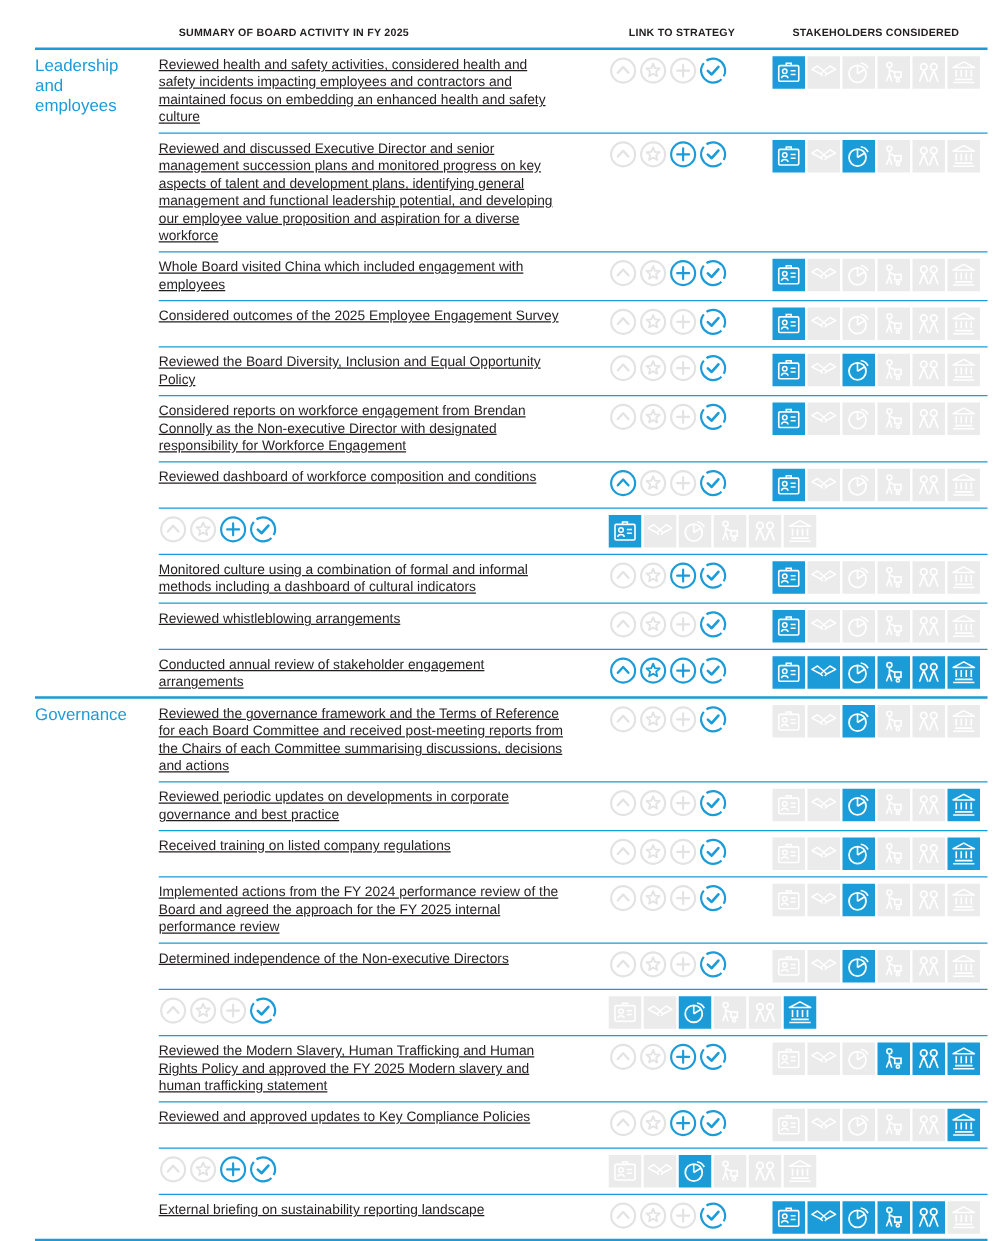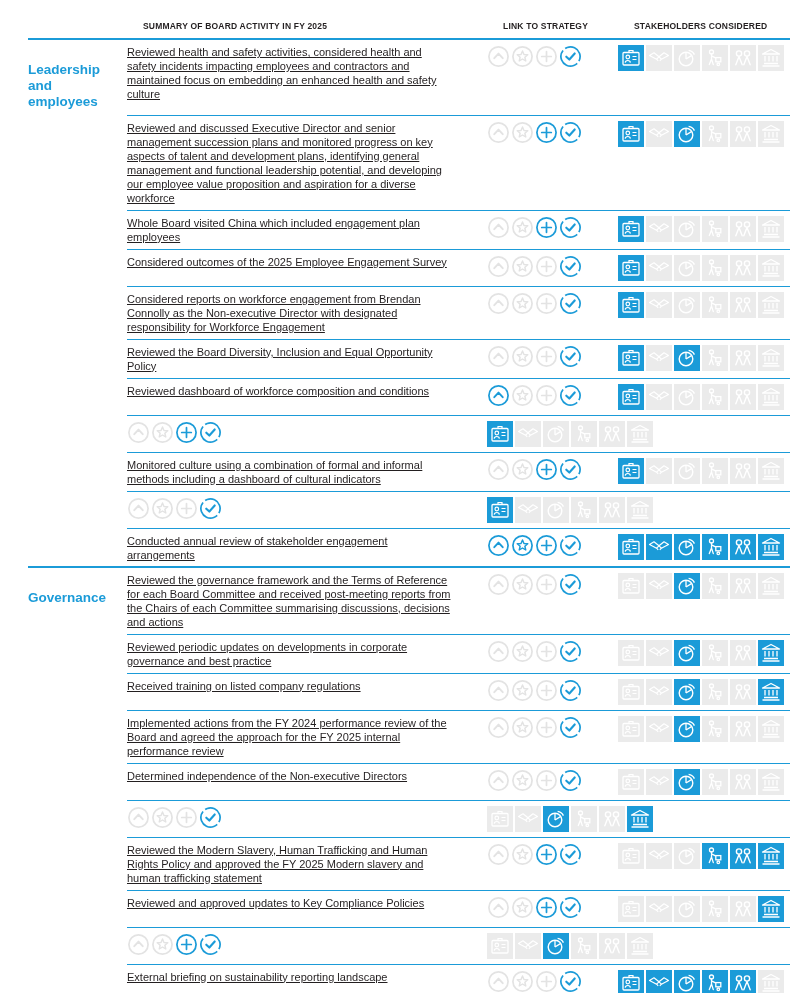--- a/index.html
+++ b/index.html
@@ -13,22 +13,22 @@
   .th{font-size:8.5px;font-weight:bold;letter-spacing:.2px;color:#231f20;padding-left:16px;}
   .section{}
   .row{position:relative;padding:4px 0 6px;}
   .row::after{
     content:"";position:absolute;left:99px;right:0;bottom:0;height:1px;
     background:var(--accent);
   }
   .row.section-end::after{left:0;height:2px;}
   .cell{min-height:1px;}
   .section-title{
-    font-size:13.5px;font-weight:bold;color:var(--accent);
-    line-height:1.18;padding-right:14px;margin-top:18px;
+    font-size:13.5px;font-weight:normal;color:var(--accent);
+    line-height:1.18;padding-right:14px;margin-top:1px;
   }
   .activity p{margin:1px 0 0 0;font-size:11px;line-height:14px;max-width:324px;text-decoration:underline;}
   .strategy{display:flex;gap:1px;align-items:flex-start;padding-top:1px;}
   .circle{color:var(--circle-gray);display:block;}
   .circle.active{color:var(--accent);}
   .circle svg{width:23px;height:23px;display:block;}
   .stakeholders{display:flex;gap:2px;align-items:flex-start;padding-top:1px;}
   .sq{
     width:26px;height:26px;background:var(--square-gray);color:#fff;
     display:flex;align-items:center;justify-content:center;flex:none;
@@ -226,21 +226,21 @@
             <div class="sq">
               <svg viewBox="0 0 26 26">
                 <use href="#s-bank"></use>
               </svg>
             </div>
           </div>
         </div>
         <div class="grid row">
           <div class="cell"></div>
           <div class="cell activity">
-            <p>Whole Board visited China which included engagement plan employees</p>
+            <p>Whole Board visited China which included engagement with employees</p>
           </div>
           <div class="cell strategy">
             <div class="circle">
               <svg viewBox="0 0 24 24">
                 <circle cx="12" cy="12" r="10" fill="none" stroke="currentColor" stroke-width="1.8"></circle>
                 <use href="#g-chevron"></use>
               </svg>
             </div>
             <div class="circle">
               <svg viewBox="0 0 24 24">
@@ -354,20 +354,84 @@
             <div class="sq">
               <svg viewBox="0 0 26 26">
                 <use href="#s-bank"></use>
               </svg>
             </div>
           </div>
         </div>
         <div class="grid row">
           <div class="cell"></div>
           <div class="cell activity">
+            <p>Reviewed the Board Diversity, Inclusion and Equal Opportunity Policy</p>
+          </div>
+          <div class="cell strategy">
+            <div class="circle">
+              <svg viewBox="0 0 24 24">
+                <circle cx="12" cy="12" r="10" fill="none" stroke="currentColor" stroke-width="1.8"></circle>
+                <use href="#g-chevron"></use>
+              </svg>
+            </div>
+            <div class="circle">
+              <svg viewBox="0 0 24 24">
+                <circle cx="12" cy="12" r="10" fill="none" stroke="currentColor" stroke-width="1.8"></circle>
+                <use href="#g-star"></use>
+              </svg>
+            </div>
+            <div class="circle">
+              <svg viewBox="0 0 24 24">
+                <circle cx="12" cy="12" r="10" fill="none" stroke="currentColor" stroke-width="1.8"></circle>
+                <use href="#g-plus"></use>
+              </svg>
+            </div>
+            <div class="circle active">
+              <svg viewBox="0 0 24 24">
+                <circle cx="12" cy="12" r="10" fill="none" stroke="currentColor" stroke-width="1.8" stroke-dasharray="24 3 30 3" transform="rotate(-110 12 12)"></circle>
+                <use href="#g-check"></use>
+              </svg>
+            </div>
+          </div>
+          <div class="cell stakeholders">
+            <div class="sq active">
+              <svg viewBox="0 0 26 26">
+                <use href="#s-badge"></use>
+              </svg>
+            </div>
+            <div class="sq">
+              <svg viewBox="0 0 26 26">
+                <use href="#s-handshake"></use>
+              </svg>
+            </div>
+            <div class="sq active">
+              <svg viewBox="0 0 26 26">
+                <use href="#s-pie"></use>
+              </svg>
+            </div>
+            <div class="sq">
+              <svg viewBox="0 0 26 26">
+                <use href="#s-cart"></use>
+              </svg>
+            </div>
+            <div class="sq">
+              <svg viewBox="0 0 26 26">
+                <use href="#s-people"></use>
+              </svg>
+            </div>
+            <div class="sq">
+              <svg viewBox="0 0 26 26">
+                <use href="#s-bank"></use>
+              </svg>
+            </div>
+          </div>
+        </div>
+        <div class="grid row">
+          <div class="cell"></div>
+          <div class="cell activity">
             <p>Considered reports on workforce engagement from Brendan Connolly as the Non-executive Director with designated responsibility for Workforce Engagement</p>
           </div>
           <div class="cell strategy">
             <div class="circle">
               <svg viewBox="0 0 24 24">
                 <circle cx="12" cy="12" r="10" fill="none" stroke="currentColor" stroke-width="1.8"></circle>
                 <use href="#g-chevron"></use>
               </svg>
             </div>
             <div class="circle">
@@ -418,84 +482,20 @@
             <div class="sq">
               <svg viewBox="0 0 26 26">
                 <use href="#s-bank"></use>
               </svg>
             </div>
           </div>
         </div>
         <div class="grid row">
           <div class="cell"></div>
           <div class="cell activity">
-            <p>Reviewed the Board Diversity, Inclusion and Equal Opportunity Policy</p>
-          </div>
-          <div class="cell strategy">
-            <div class="circle">
-              <svg viewBox="0 0 24 24">
-                <circle cx="12" cy="12" r="10" fill="none" stroke="currentColor" stroke-width="1.8"></circle>
-                <use href="#g-chevron"></use>
-              </svg>
-            </div>
-            <div class="circle">
-              <svg viewBox="0 0 24 24">
-                <circle cx="12" cy="12" r="10" fill="none" stroke="currentColor" stroke-width="1.8"></circle>
-                <use href="#g-star"></use>
-              </svg>
-            </div>
-            <div class="circle">
-              <svg viewBox="0 0 24 24">
-                <circle cx="12" cy="12" r="10" fill="none" stroke="currentColor" stroke-width="1.8"></circle>
-                <use href="#g-plus"></use>
-              </svg>
-            </div>
-            <div class="circle active">
-              <svg viewBox="0 0 24 24">
-                <circle cx="12" cy="12" r="10" fill="none" stroke="currentColor" stroke-width="1.8" stroke-dasharray="24 3 30 3" transform="rotate(-110 12 12)"></circle>
-                <use href="#g-check"></use>
-              </svg>
-            </div>
-          </div>
-          <div class="cell stakeholders">
-            <div class="sq active">
-              <svg viewBox="0 0 26 26">
-                <use href="#s-badge"></use>
-              </svg>
-            </div>
-            <div class="sq">
-              <svg viewBox="0 0 26 26">
-                <use href="#s-handshake"></use>
-              </svg>
-            </div>
-            <div class="sq active">
-              <svg viewBox="0 0 26 26">
-                <use href="#s-pie"></use>
-              </svg>
-            </div>
-            <div class="sq">
-              <svg viewBox="0 0 26 26">
-                <use href="#s-cart"></use>
-              </svg>
-            </div>
-            <div class="sq">
-              <svg viewBox="0 0 26 26">
-                <use href="#s-people"></use>
-              </svg>
-            </div>
-            <div class="sq">
-              <svg viewBox="0 0 26 26">
-                <use href="#s-bank"></use>
-              </svg>
-            </div>
-          </div>
-        </div>
-        <div class="grid row">
-          <div class="cell"></div>
-          <div class="cell activity">
             <p>Reviewed dashboard of workforce composition and conditions</p>
           </div>
           <div class="cell strategy">
             <div class="circle active">
               <svg viewBox="0 0 24 24">
                 <circle cx="12" cy="12" r="10" fill="none" stroke="currentColor" stroke-width="1.8"></circle>
                 <use href="#g-chevron"></use>
               </svg>
             </div>
             <div class="circle">
@@ -670,20 +670,23 @@
             </div>
             <div class="sq">
               <svg viewBox="0 0 26 26">
                 <use href="#s-bank"></use>
               </svg>
             </div>
           </div>
         </div>
         <div class="grid row">
           <div class="cell"></div>
+          <div class="cell activity">
+            <p>Reviewed whistleblowing arrangements</p>
+          </div>
           <div class="cell strategy">
             <div class="circle">
               <svg viewBox="0 0 24 24">
                 <circle cx="12" cy="12" r="10" fill="none" stroke="currentColor" stroke-width="1.8"></circle>
                 <use href="#g-chevron"></use>
               </svg>
             </div>
             <div class="circle">
               <svg viewBox="0 0 24 24">
                 <circle cx="12" cy="12" r="10" fill="none" stroke="currentColor" stroke-width="1.8"></circle>

